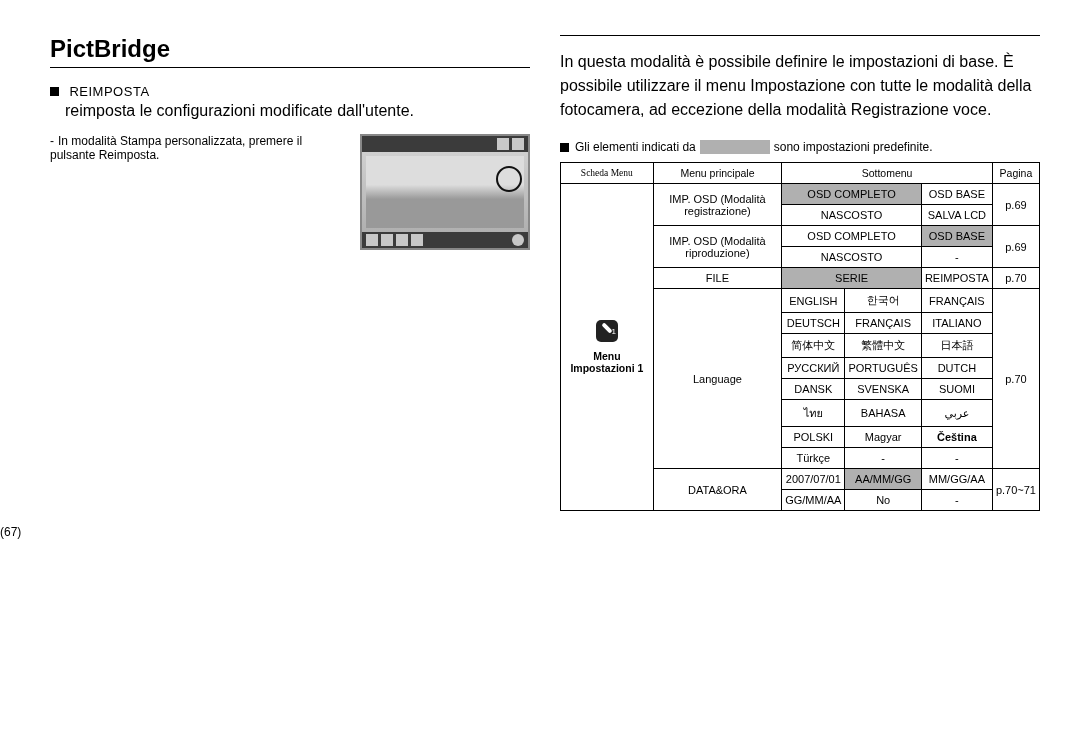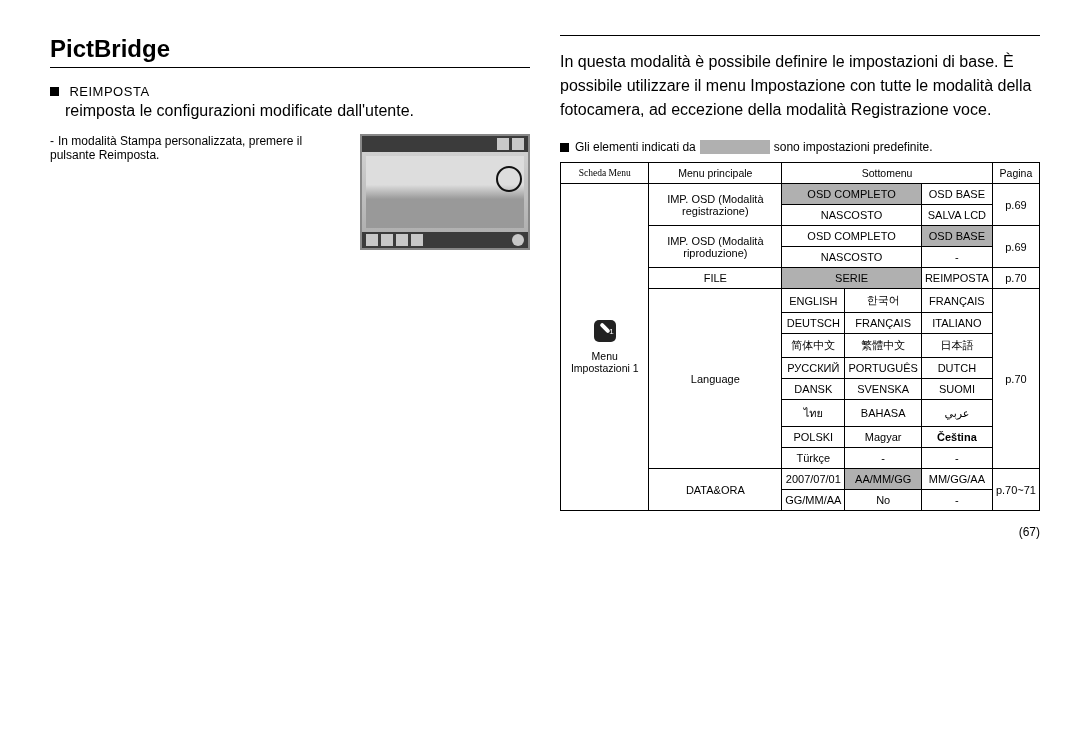--- a/index.html
+++ b/index.html
@@ -172,21 +172,21 @@
   .wrench::before {
     content: "";
     position: absolute;
     width: 12px; height: 4px;
     background: #fff;
     border-radius: 2px;
     top: 5px; left: 1px;
     transform: rotate(45deg);
   }
   .pagenum {
-    text-align: right;
+    text-align: left;
     font-size: 12px;
     margin: 4px 40px 0 0;
   }
 </style>
 </head>
 <body>
 
 <div class="page">
 
   <div class="col-left">
@@ -244,21 +244,21 @@
           <tr>
         <th class="hdr small">Scheda Menu</th>
         <th class="hdr">Menu principale</th>
         <th class="hdr" colspan="3">Sottomenu</th>
         <th class="hdr">Pagina</th>
       </tr>
 
       <tr>
         <td rowspan="15">
           <div class="badge"><span class="wrench"></span></div>
-          <div style="margin-top:8px;font-size:10.5px;">Menu Impostazioni 1</div>
+          <div style="margin-top:8px;font-size:10.5px;font-weight:bold;">Menu Impostazioni 1</div>
         </td>
         <td rowspan="2">IMP. OSD (Modalità registrazione)</td>
         <td colspan="2" class="hl">OSD COMPLETO</td>
         <td>OSD BASE</td>
         <td rowspan="2">p.69</td>
       </tr>
       <tr>
         <td colspan="2">NASCOSTO</td>
         <td>SALVA LCD</td>
       </tr>

